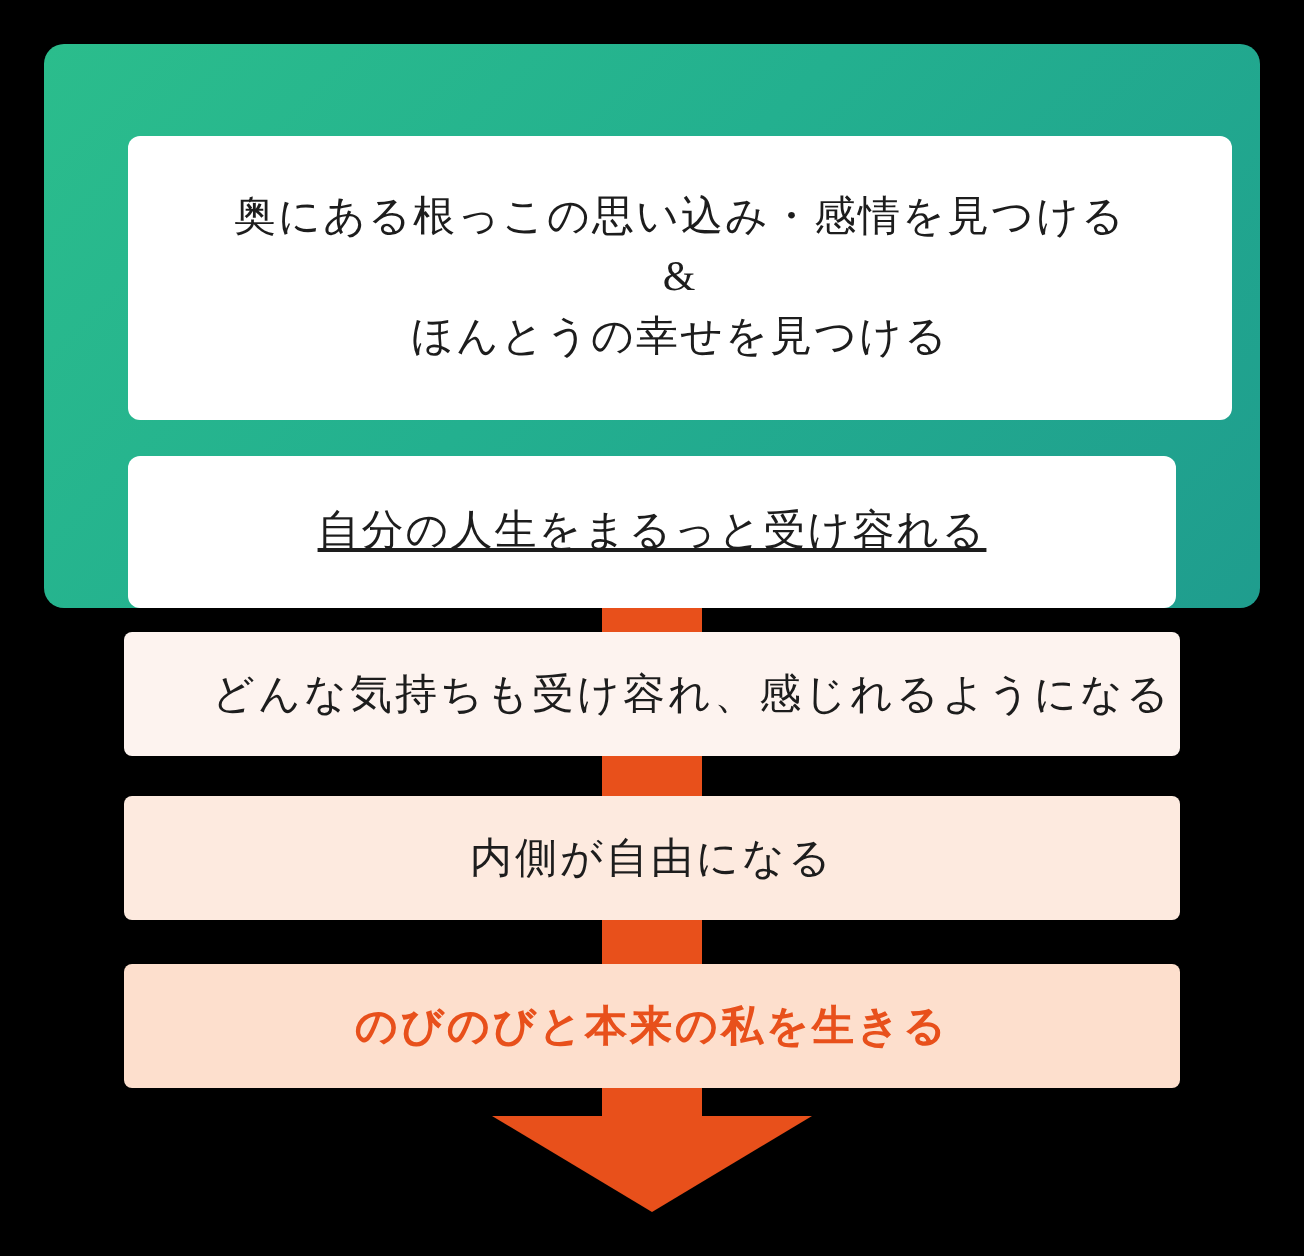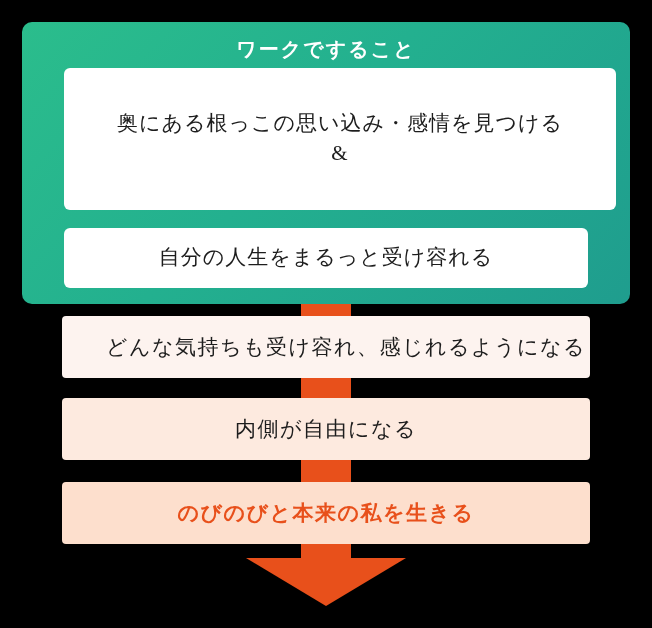--- a/index.html
+++ b/index.html
@@ -64,21 +64,22 @@
   .wb1 {
     left: 42px;
     top: 46px;
     width: 552px;
     height: 142px;
   }
   .wb2 {
     left: 42px;
     top: 206px;
     width: 524px;
-    height: 60px;
+    height: 76px;
+    text-decoration: underline;
   }
   .wb1 .line { display: block; }
 
   
   .peach-box {
     position: absolute;
     left: 62px;
     width: 528px;
     height: 62px;
     border-radius: 4px;
@@ -124,25 +125,25 @@
 </style>
 </head>
 <body>
 
 <div class="page">
 
   <div class="arrow-trunk"></div>
   <div class="arrow-head"></div>
 
   <div class="green-panel">
-    <div class="green-title">ワークですること</div>
 
     <div class="white-box wb1">
       <span class="line">奥にある根っこの思い込み・感情を見つける</span>
       <span class="line">&amp;</span>
+      <span class="line">ほんとうの幸せを見つける</span>
     </div>
 
     <div class="white-box wb2">
       <span class="line">自分の人生をまるっと受け容れる</span>
     </div>
   </div>
 
   <div class="peach-box pb1">どんな気持ちも受け容れ、感じれるようになる</div>
   <div class="peach-box pb2">内側が自由になる</div>
   <div class="peach-box pb3">のびのびと本来の私を生きる</div>

